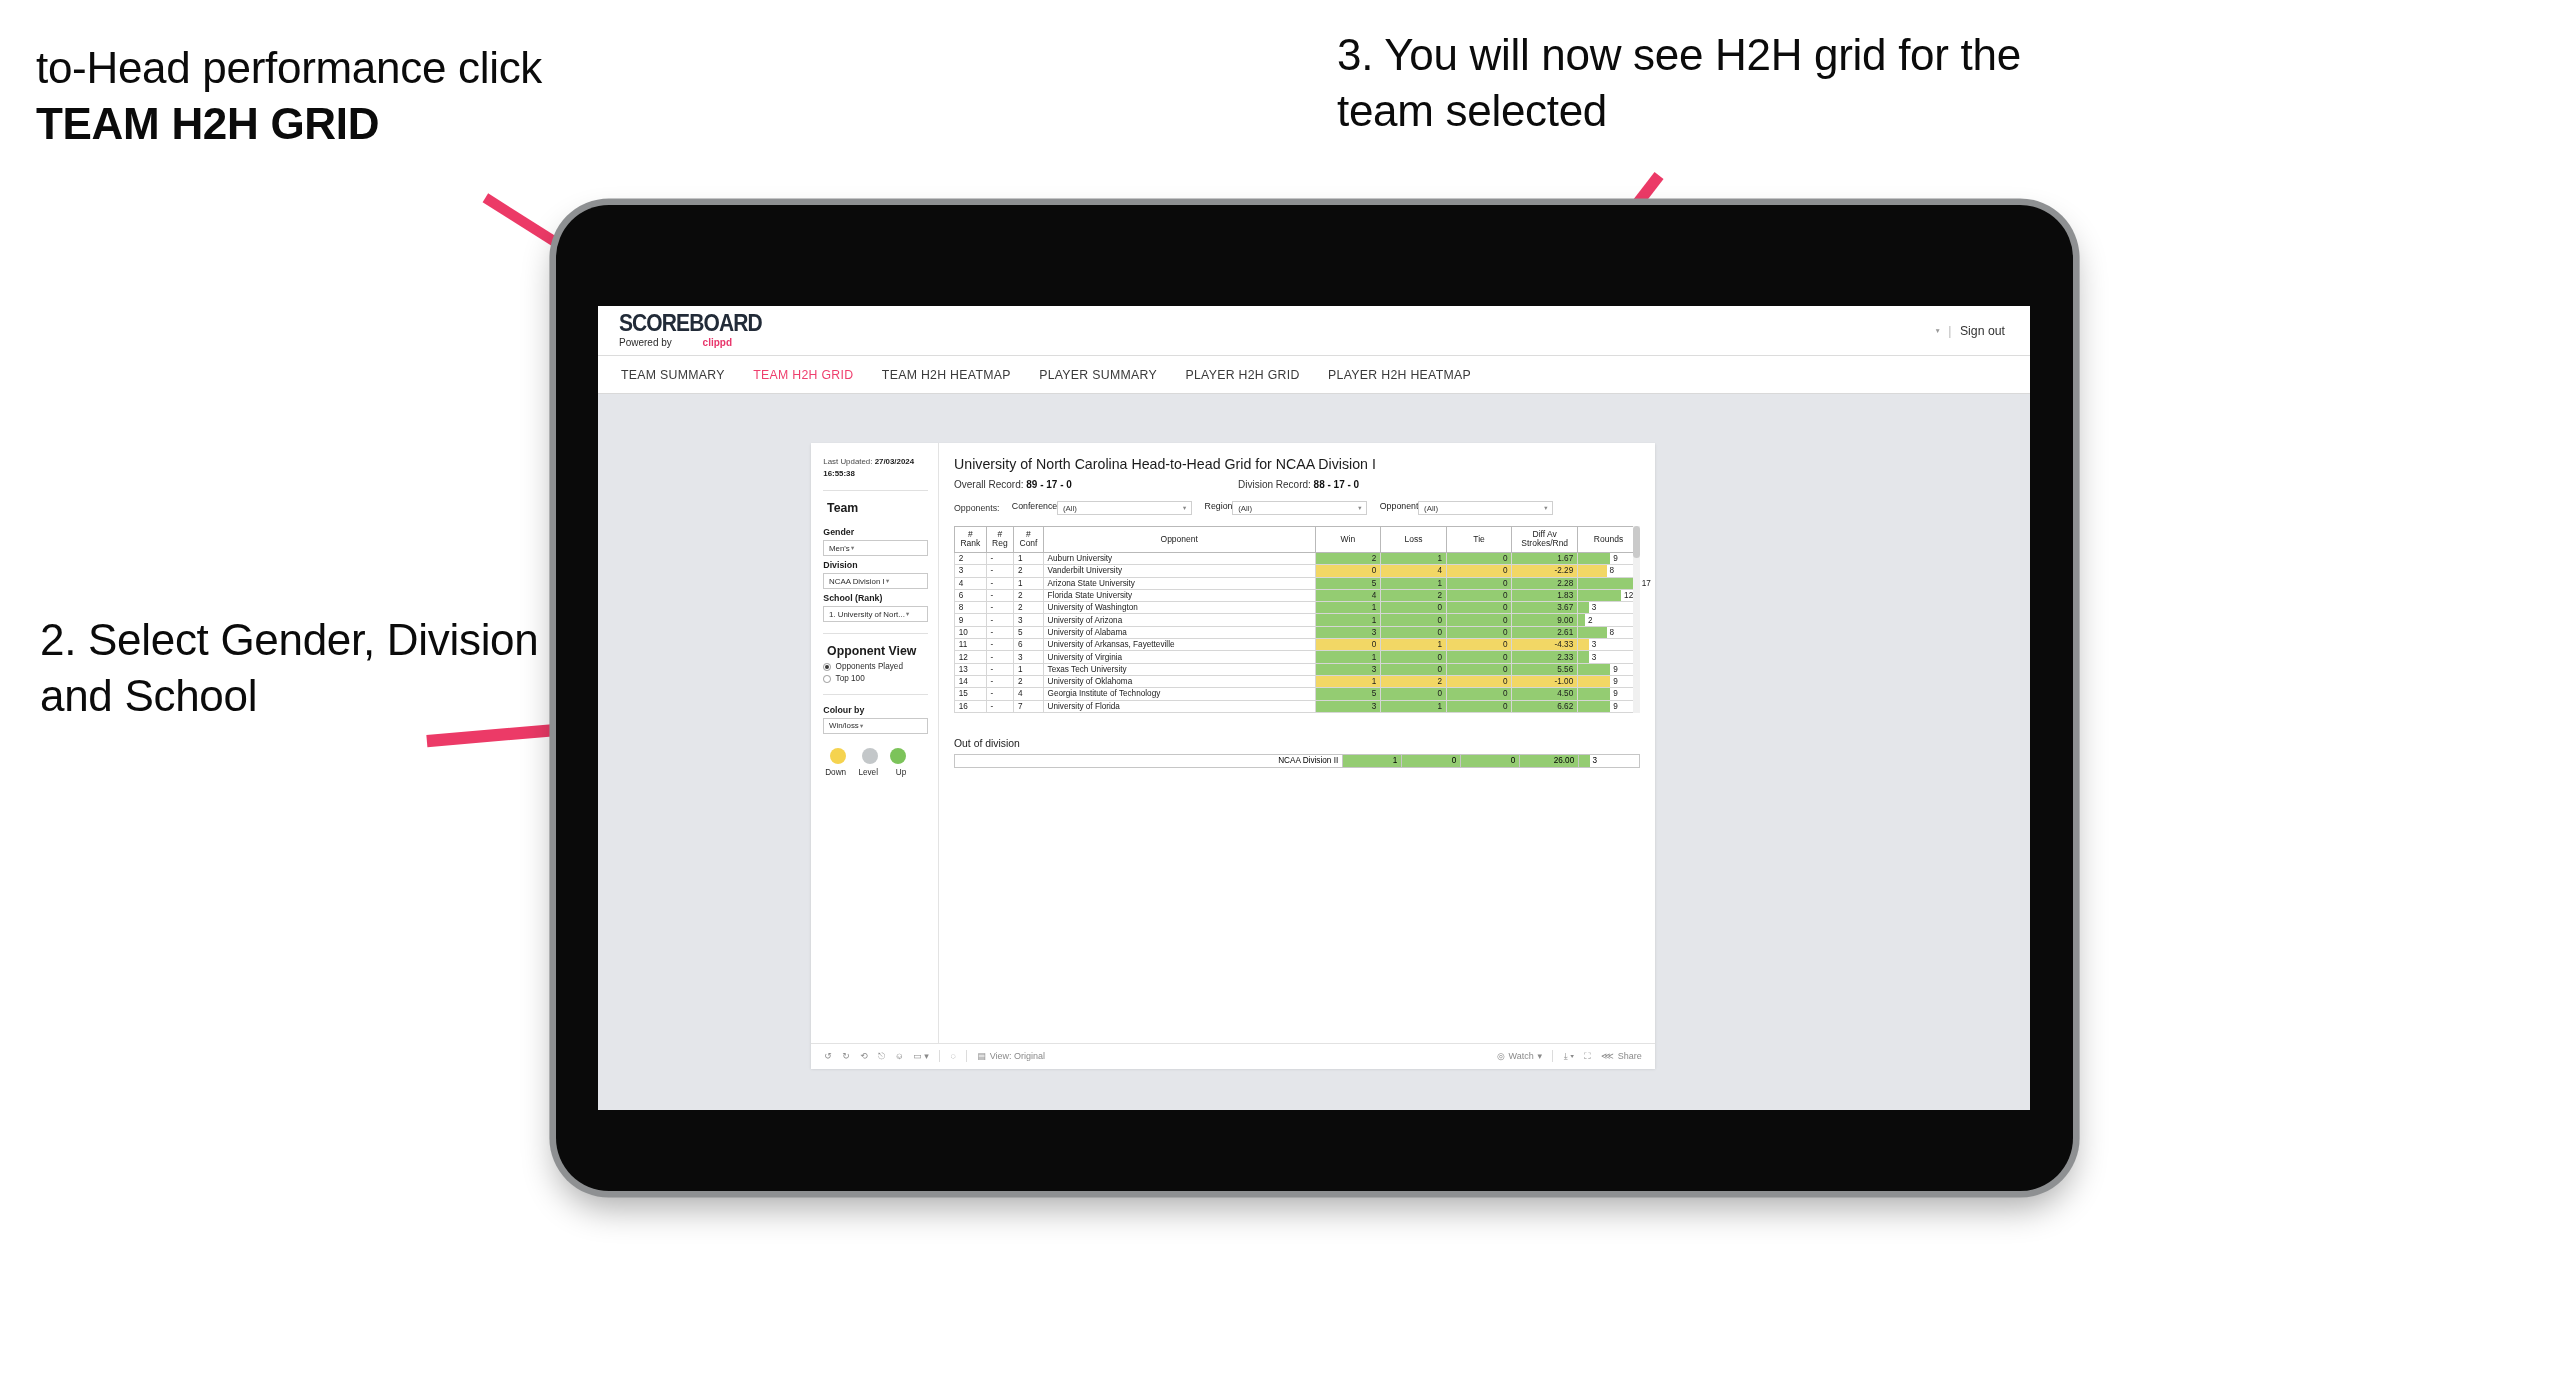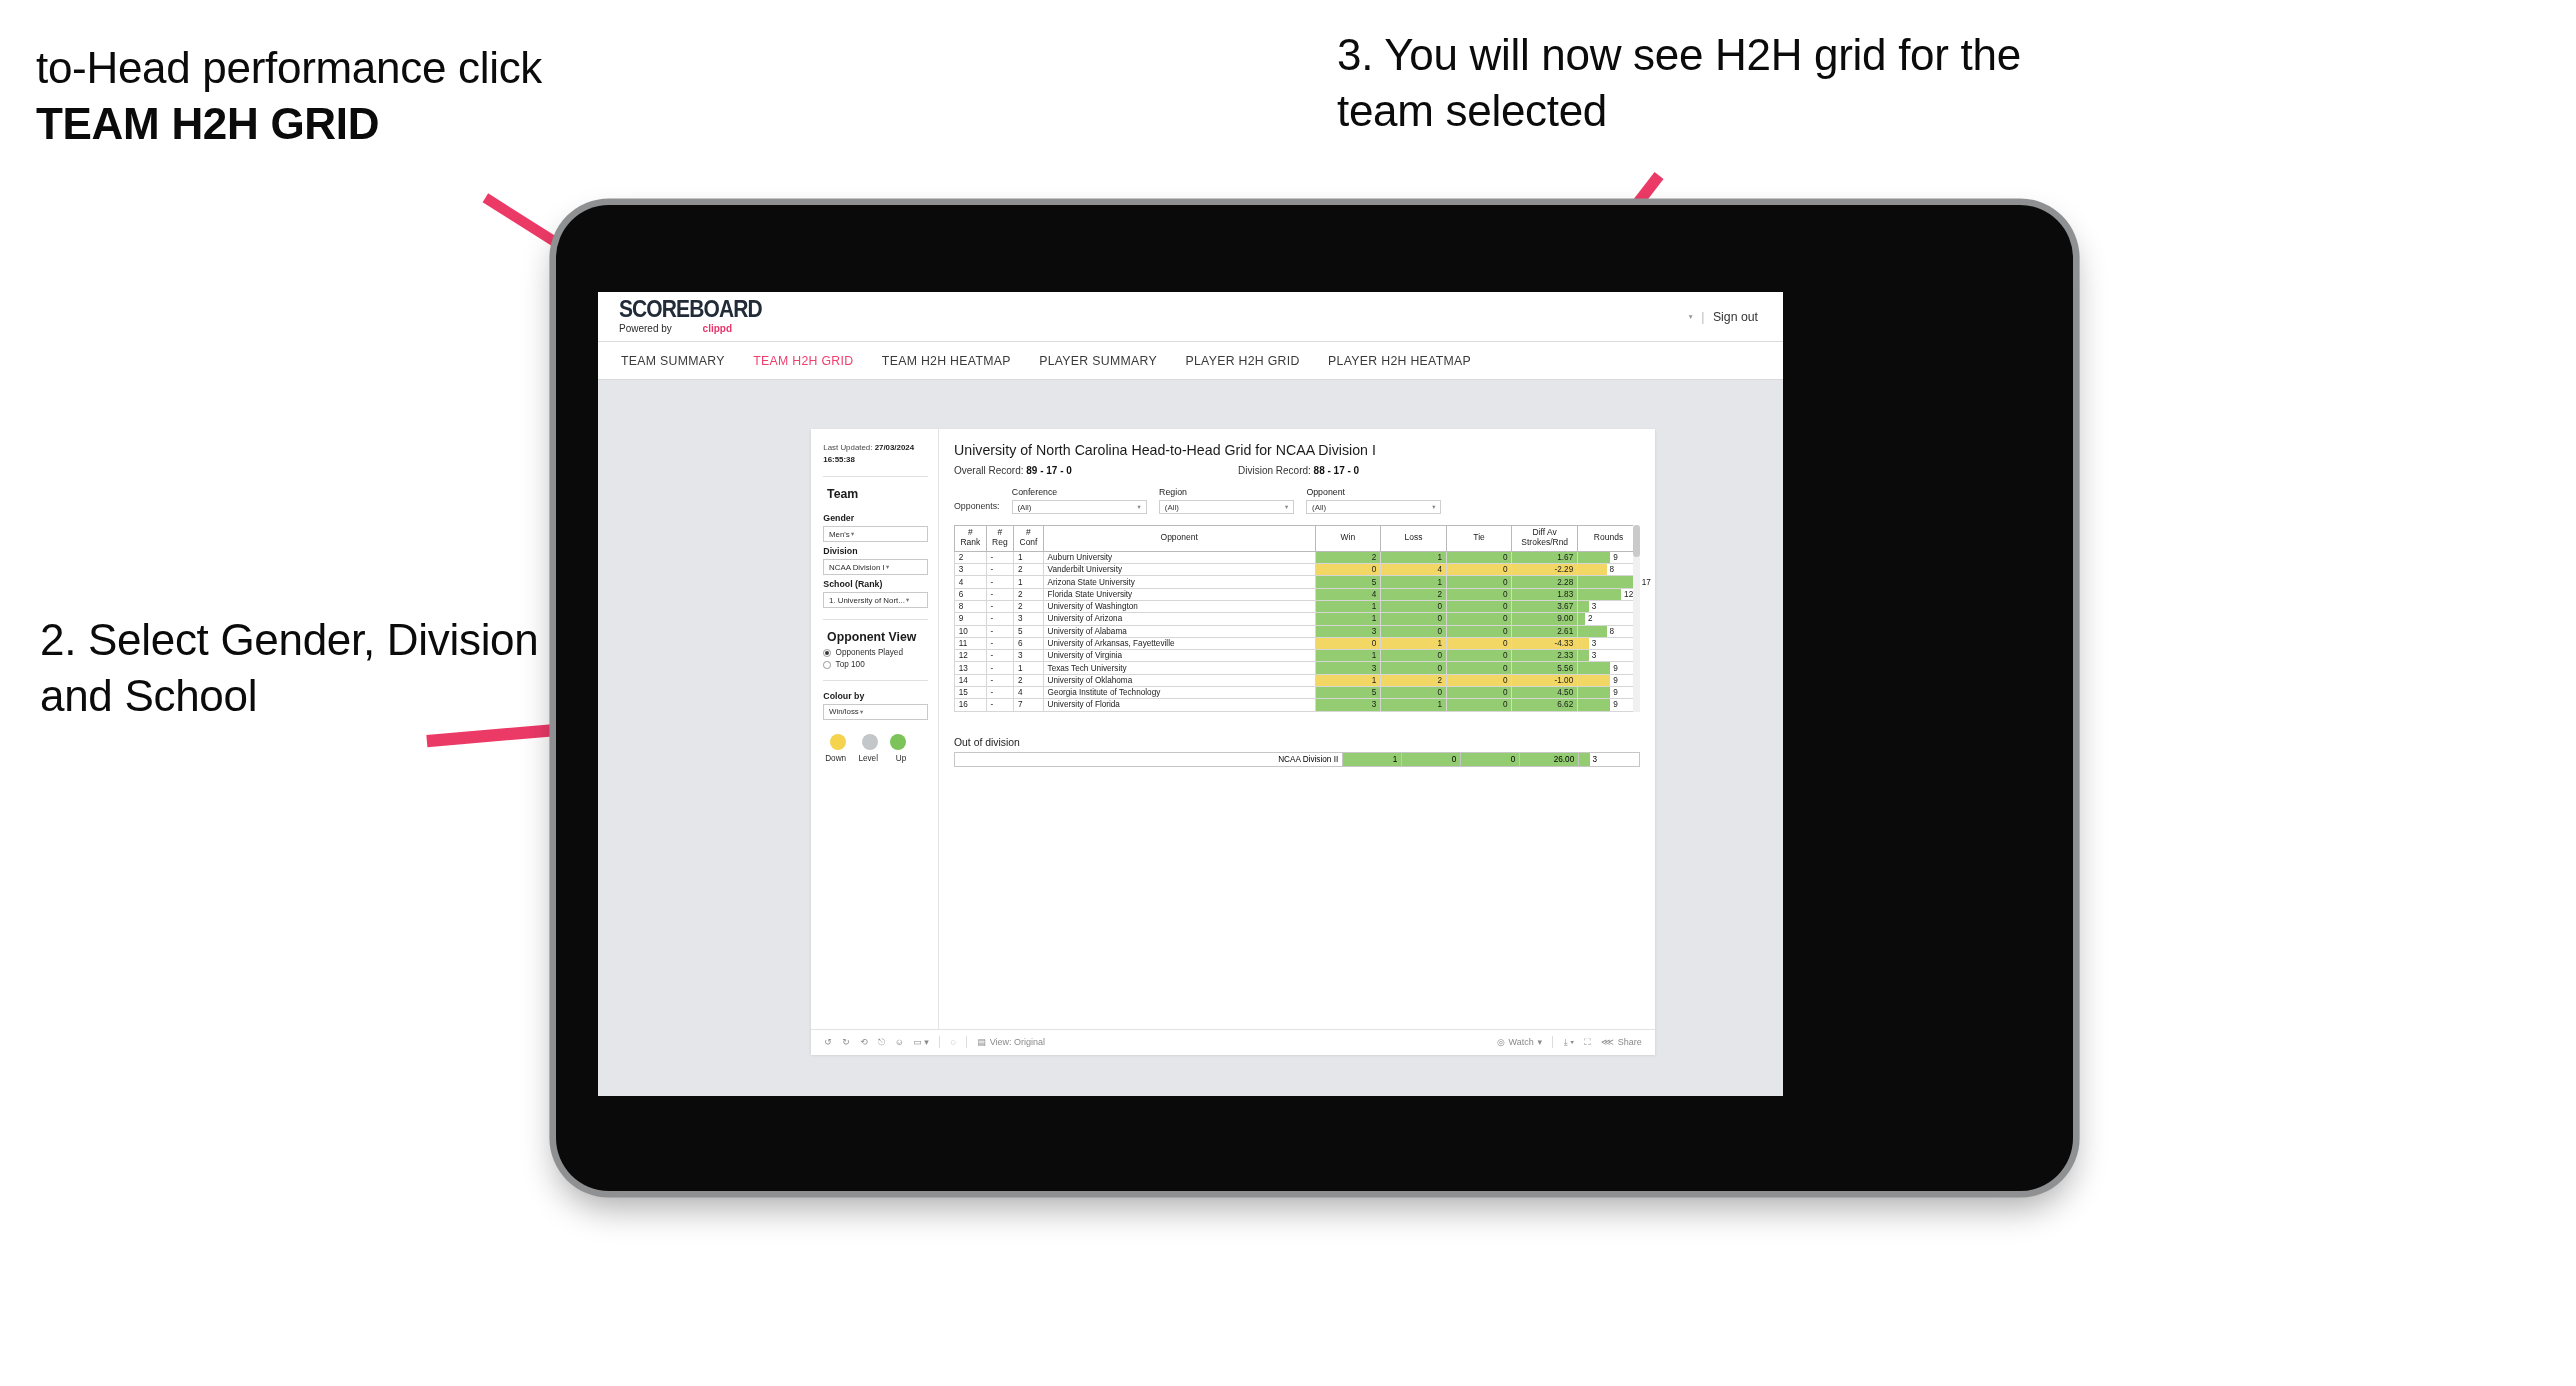--- a/index.html
+++ b/index.html
@@ -12,21 +12,21 @@
   #anno1{left:36px;top:40px;width:758px;}
   #anno2{left:40px;top:612px;width:569px;}
   #anno3{left:1337px;top:26.5px;width:777px;}
   .anno b{font-weight:bold;}
   .arrow{position:absolute;pointer-events:none;}
 
   
   #tablet{position:absolute;left:556px;top:205px;width:1517px;height:986px;
     background:#0a0a0a;border-radius:53px;
     box-shadow:0 0 0 6.6px #8e9092, 0 17px 34px rgba(0,0,0,.33);}
-  #screen{position:absolute;left:42px;top:87px;width:1185px;height:804px;background:#e4e6ea;overflow:hidden;}
+  #screen{position:absolute;left:42px;top:101px;width:1432px;height:804px;background:#e4e6ea;overflow:hidden;}
 
   
   .appbar{height:50px;background:#fff;display:flex;align-items:center;
     border-bottom:0.9px solid #dcdcdc;padding-left:21px;box-sizing:border-box;position:relative;}
   .logo{display:flex;flex-direction:column;justify-content:center;margin-right:28.4px;}
   .logo-main{font-weight:bold;font-size:21px;letter-spacing:-0.9px;color:#222b38;line-height:19px;
     font-family:"Liberation Sans",sans-serif;transform:scaleY(1.15);transform-origin:left center;}
   .logo-sub{font-size:10px;color:#2b2b2b;margin-top:4.7px;}
   .logo-sub i{color:#e8366b;font-style:normal;font-weight:bold;padding-left:28px;}
   .topnav{display:flex;align-items:stretch;height:100%;}
@@ -71,21 +71,21 @@
   .lg span{font-size:8.2px;color:#2b2b2b;}
 
   
   .viz{flex:1;padding:13.3px 15px 0 15px;box-sizing:border-box;position:relative;overflow:hidden;}
   .viz-title{font-size:14.2px;color:#1b1b1b;margin-bottom:6.6px;}
   .records{display:flex;font-size:10px;color:#333;margin-bottom:11.4px;}
   .records b{font-weight:bold;color:#111;}
   .records .r1{width:284px;}
   .filters{display:flex;align-items:flex-end;gap:12.3px;margin-bottom:10.4px;}
   .filters .oplabel{font-size:8.8px;color:#333;padding-bottom:2.8px;}
-  .fgrp{display:flex;flex-direction:column;}
+  .fgrp{display:flex;flex-direction:row;}
   .fgrp .fl{font-size:8.8px;color:#1b1b1b;margin-bottom:2.8px;}
   .fgrp .fs{width:135px;height:14.2px;border:0.9px solid #cfcfcf;background:#fff;box-sizing:border-box;
     display:flex;align-items:center;justify-content:space-between;padding:0 3.8px 0 4.7px;font-size:7.9px;color:#3a3a3a;}
   .fgrp .fs .car{font-size:5.7px;color:#888;}
 
   table.grid{border-collapse:collapse;width:100%;table-layout:fixed;font-size:8.2px;color:#1b1b1b;}
   table.grid th{border:0.9px solid #b9b9b9;font-weight:normal;padding:2.8px 2.8px;vertical-align:middle;
     background:#fff;line-height:1.15;font-size:8.5px;}
   table.grid td{border:0.9px solid #d6d6d6;padding:0.9px 3.8px;height:12.3px;box-sizing:border-box;}
   .c-rank{width:25px;text-align:left;}

